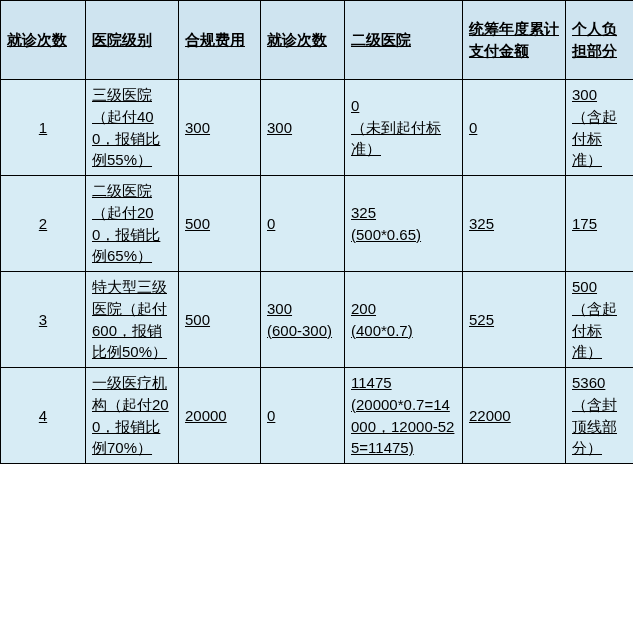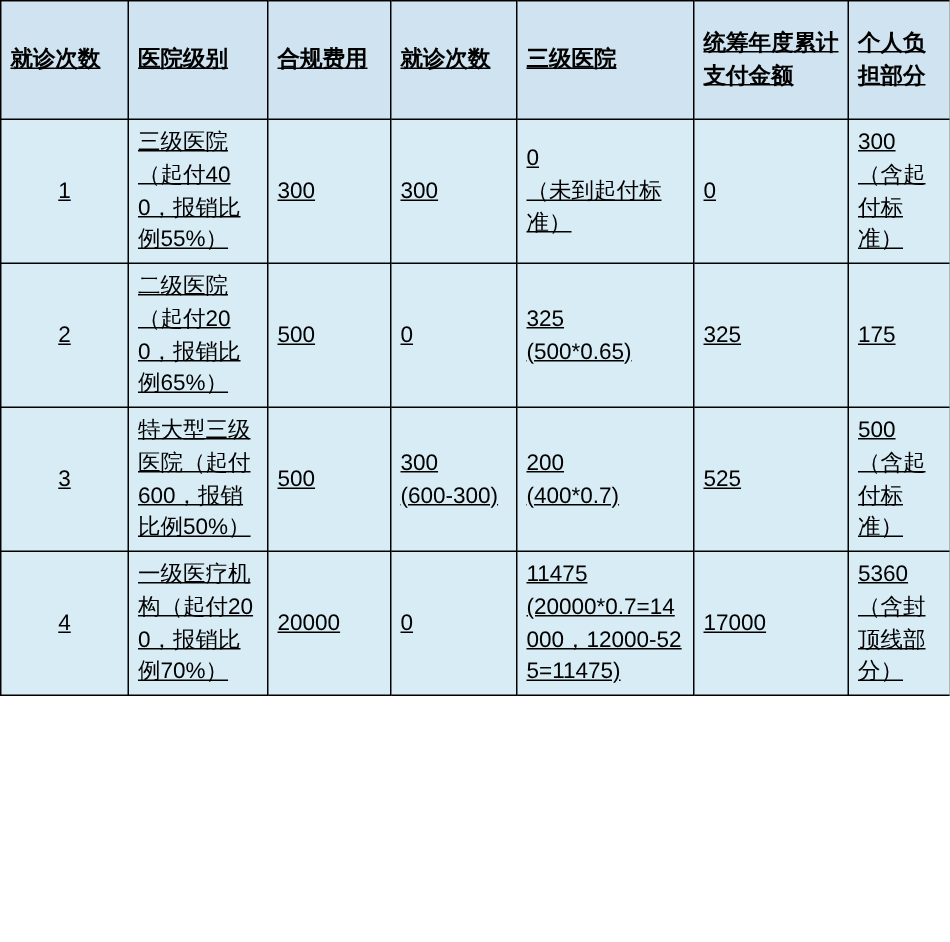--- a/index.html
+++ b/index.html
@@ -66,21 +66,21 @@
       <col class="c4">
       <col class="c5">
       <col class="c6">
   </colgroup>
   <thead>
     <tr>
       <th>就诊次数</th>
       <th>医院级别</th>
       <th>合规费用</th>
       <th>就诊次数</th>
-      <th>三级医院</th>
+      <th>二级医院</th>
       <th>统筹年度累计支付金额</th>
       <th>个人负担部分</th>
     </tr>
   </thead>
   <tbody>
     <tr>
       <td class="visit-index">1</td>
       <td>三级医院（起付400，报销比例55%）</td>
       <td>300</td>
       <td>300</td>
@@ -112,18 +112,18 @@
       <td>500
 （含起付标准）</td>
     </tr>
     <tr>
       <td class="visit-index">4</td>
       <td>一级医疗机构（起付200，报销比例70%）</td>
       <td>20000</td>
       <td>0</td>
       <td>11475
 (20000*0.7=14000，12000-525=11475)</td>
-      <td>17000</td>
+      <td>22000</td>
       <td>5360
 （含封顶线部分）</td>
     </tr>
   </tbody>
 </table>
 
 </body></html>

